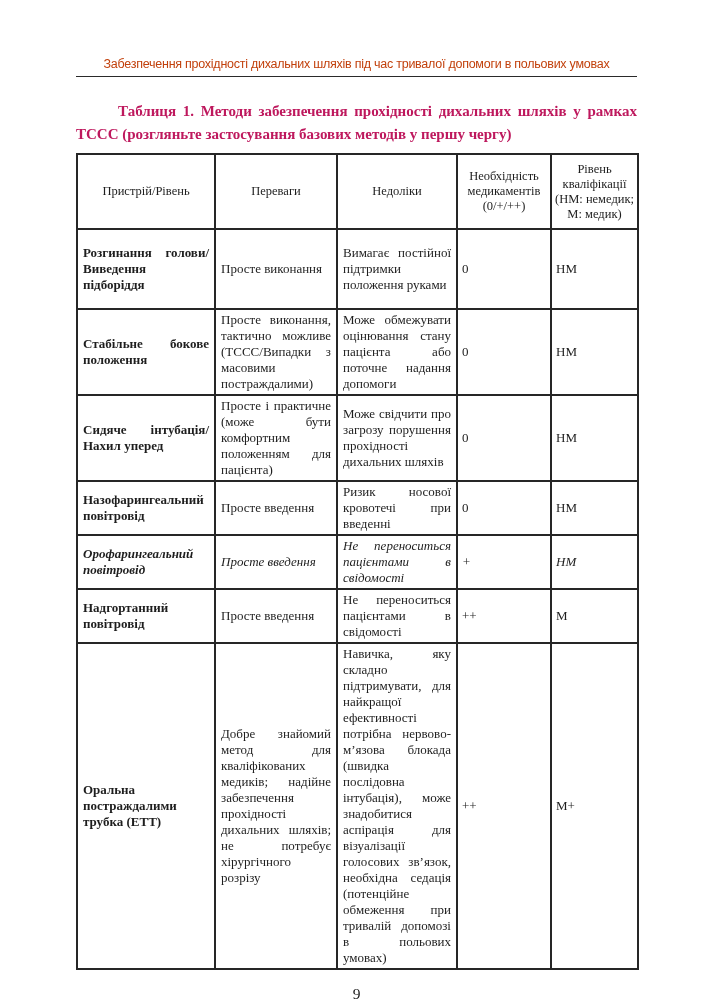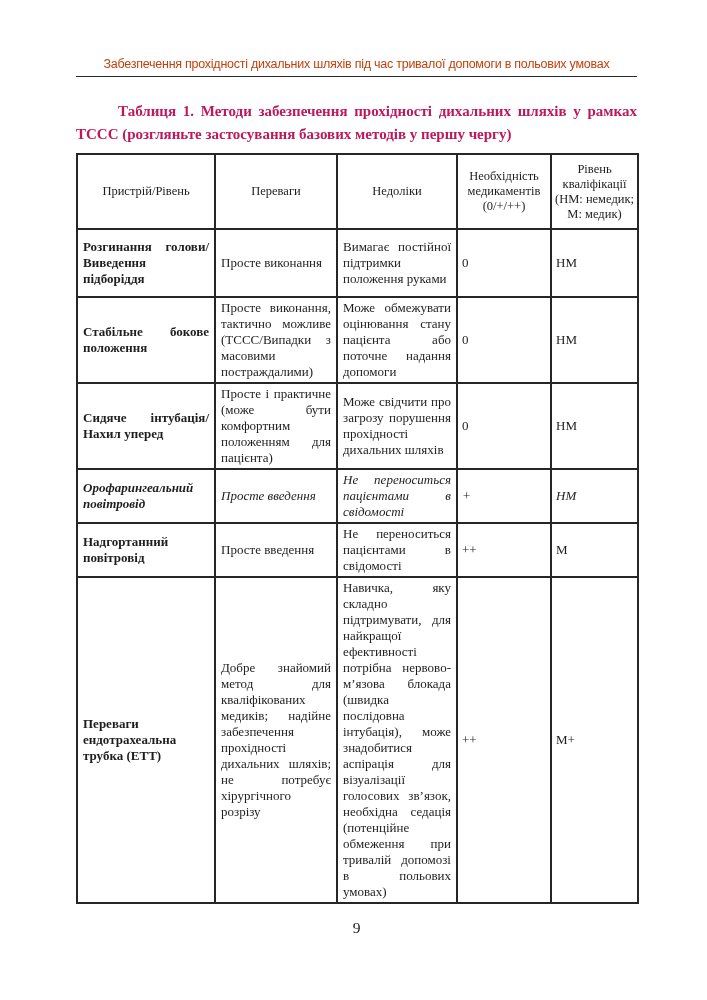--- a/index.html
+++ b/index.html
@@ -60,21 +60,21 @@
   .main-table td {
     font-size: 13px;
     line-height: 16px;
     padding: 2px 5px;
     text-align: justify;
     text-justify: inter-word;
   }
   .main-table td.device { font-weight: bold; }
   .main-table td.value { text-align: left; padding-left: 4px; }
   tr.hrow  { height: 75px; }
-  tr.r0 { height: 68px; margin-top: 44px; }
+  tr.r0 { height: 80px; margin-top: 44px; }
   tr.r1 { height: 78px; }
   tr.r2 { height: 77px; }
   tr.r3 { height: 52px; }
   tr.r4 { height: 47px; font-style: italic; }
   tr.r5 { height: 48px; margin-top: 20px; }
   tr.r6 { height: 320px; }
   .page-number {
     margin-top: 15px;
     text-align: center;
     font-size: 15.5px;
@@ -123,36 +123,43 @@
           <td class="value">0</td>
           <td class="value">НМ</td>
         </tr>
         <tr class="r2">
           <td class="device">Сидяче інтубація/ Нахил уперед</td>
           <td>Просте і практичне (може бути комфортним положенням для пацієнта)</td>
           <td>Може свідчити про загрозу порушення прохідності дихальних шляхів</td>
           <td class="value">0</td>
           <td class="value">НМ</td>
         </tr>
+        <tr class="r3">
+          <td class="device">Назофарингеальний повітровід</td>
+          <td>Просте введення</td>
+          <td>Ризик носової кровотечі при введенні</td>
+          <td class="value">0</td>
+          <td class="value">НМ</td>
+        </tr>
         <tr class="r4">
           <td class="device">Орофарингеальний повітровід</td>
           <td>Просте введення</td>
           <td>Не переноситься пацієнтами в свідомості</td>
           <td class="value">+</td>
           <td class="value">НМ</td>
         </tr>
         <tr class="r5">
           <td class="device">Надгортанний повітровід</td>
           <td>Просте введення</td>
           <td>Не переноситься пацієнтами в свідомості</td>
           <td class="value">++</td>
           <td class="value">М</td>
         </tr>
         <tr class="r6">
-          <td class="device">Переваги ендотрахеальна трубка (ЕТТ)</td>
+          <td class="device">Оральна постраждалими трубка (ЕТТ)</td>
           <td>Добре знайомий метод для кваліфікованих медиків; надійне забезпечення прохідності дихальних шляхів; не потребує хірургічного розрізу</td>
           <td>Навичка, яку складно підтримувати, для найкращої ефективності потрібна нервово-м’язова блокада (швидка послідовна інтубація), може знадобитися аспірація для візуалізації голосових зв’язок, необхідна седація (потенційне обмеження при тривалій допомозі в польових умовах)</td>
           <td class="value">++</td>
           <td class="value">М+</td>
         </tr>
       </tbody>
     </table>
 
     <div class="page-number">9</div>
 

